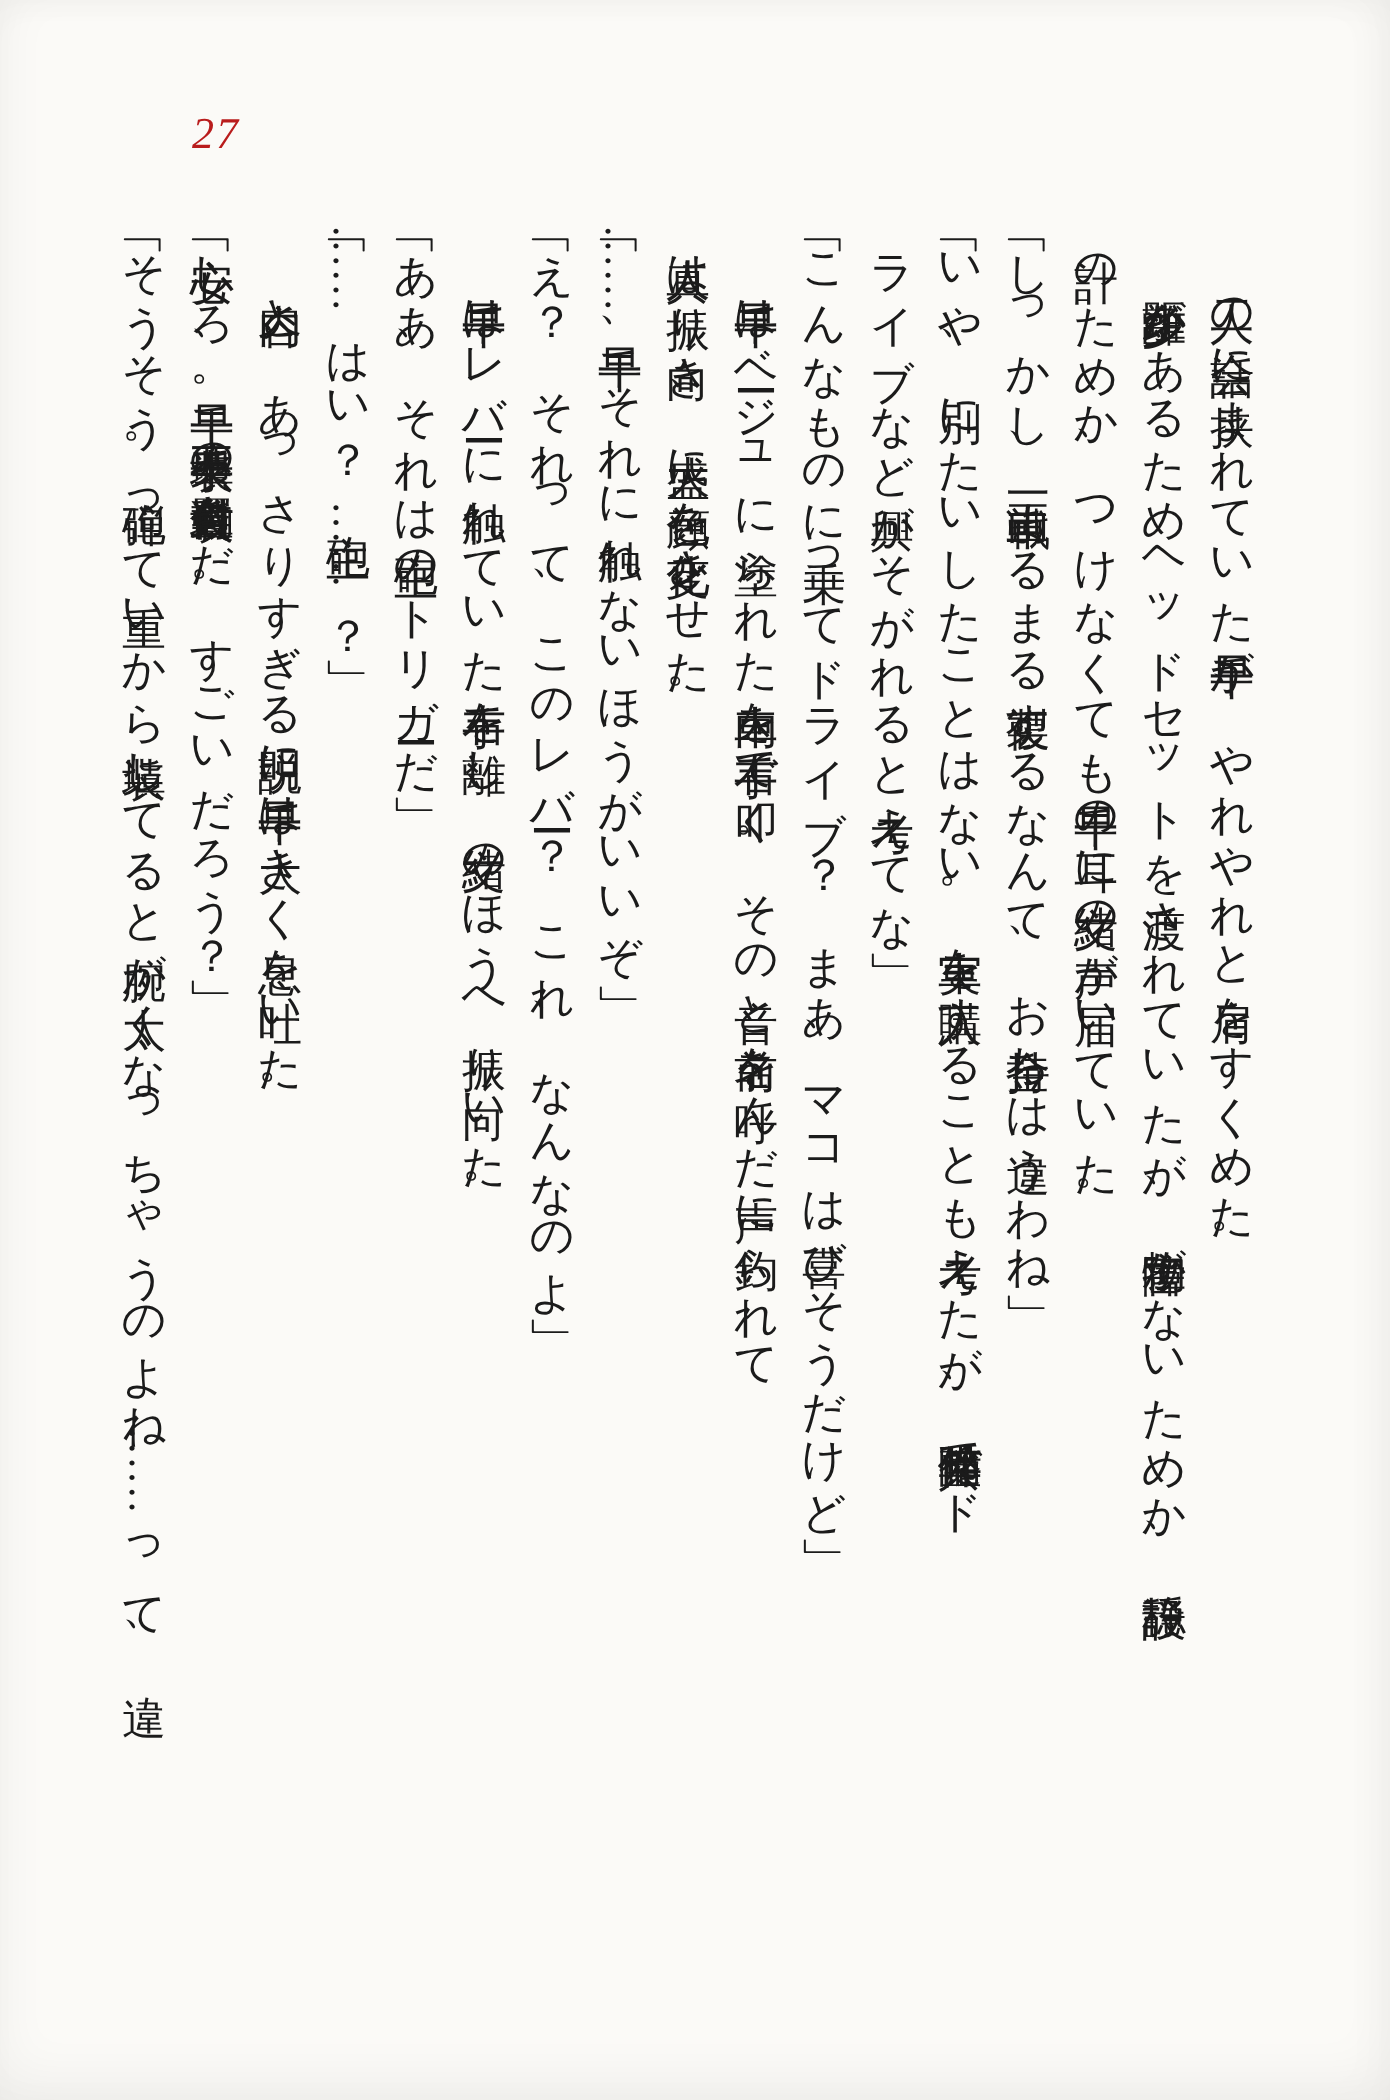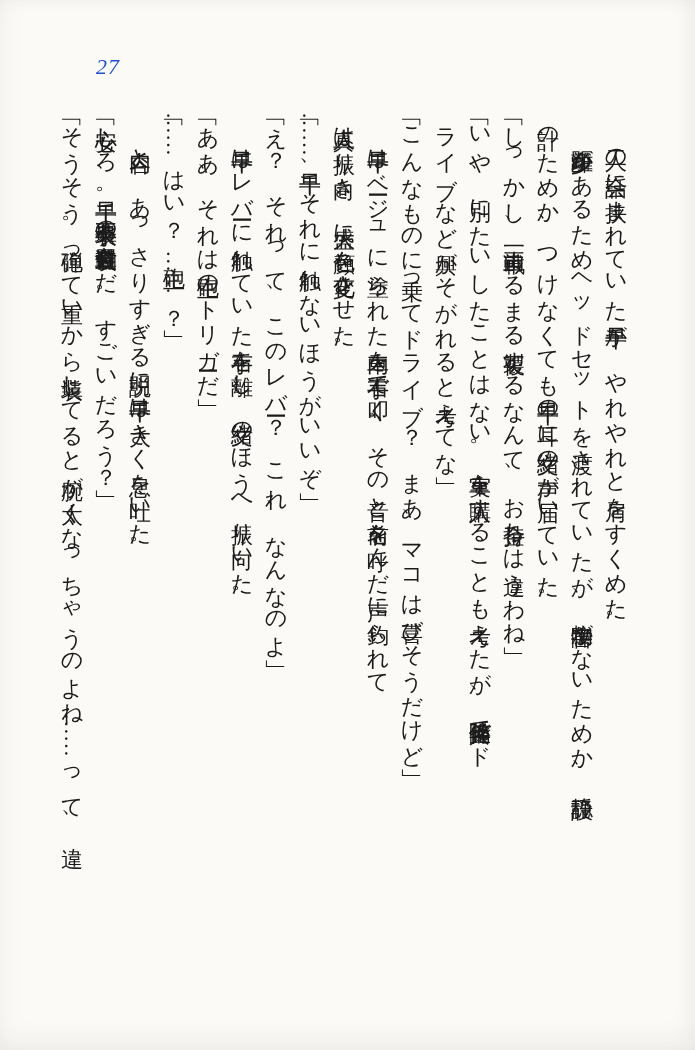--- a/index.html
+++ b/index.html
@@ -27,21 +27,21 @@
       inset -8px 0 20px rgba(0,0,0,0.02),
       inset 0 6px 14px rgba(0,0,0,0.015);
   }
   .page-number {
     position: absolute;
     top: 54px;
     left: 96px;
     font-size: 22px;
     font-style: italic;
     letter-spacing: 1px;
-    color: #1d4ed8;
+    color: #b91c1c;
   }
   .text-block {
     position: absolute;
     top: 112px;
     right: 62px;
     height: 842px;
     writing-mode: vertical-rl;
     text-orientation: mixed;
     font-size: 22px;
     line-height: 34px;

